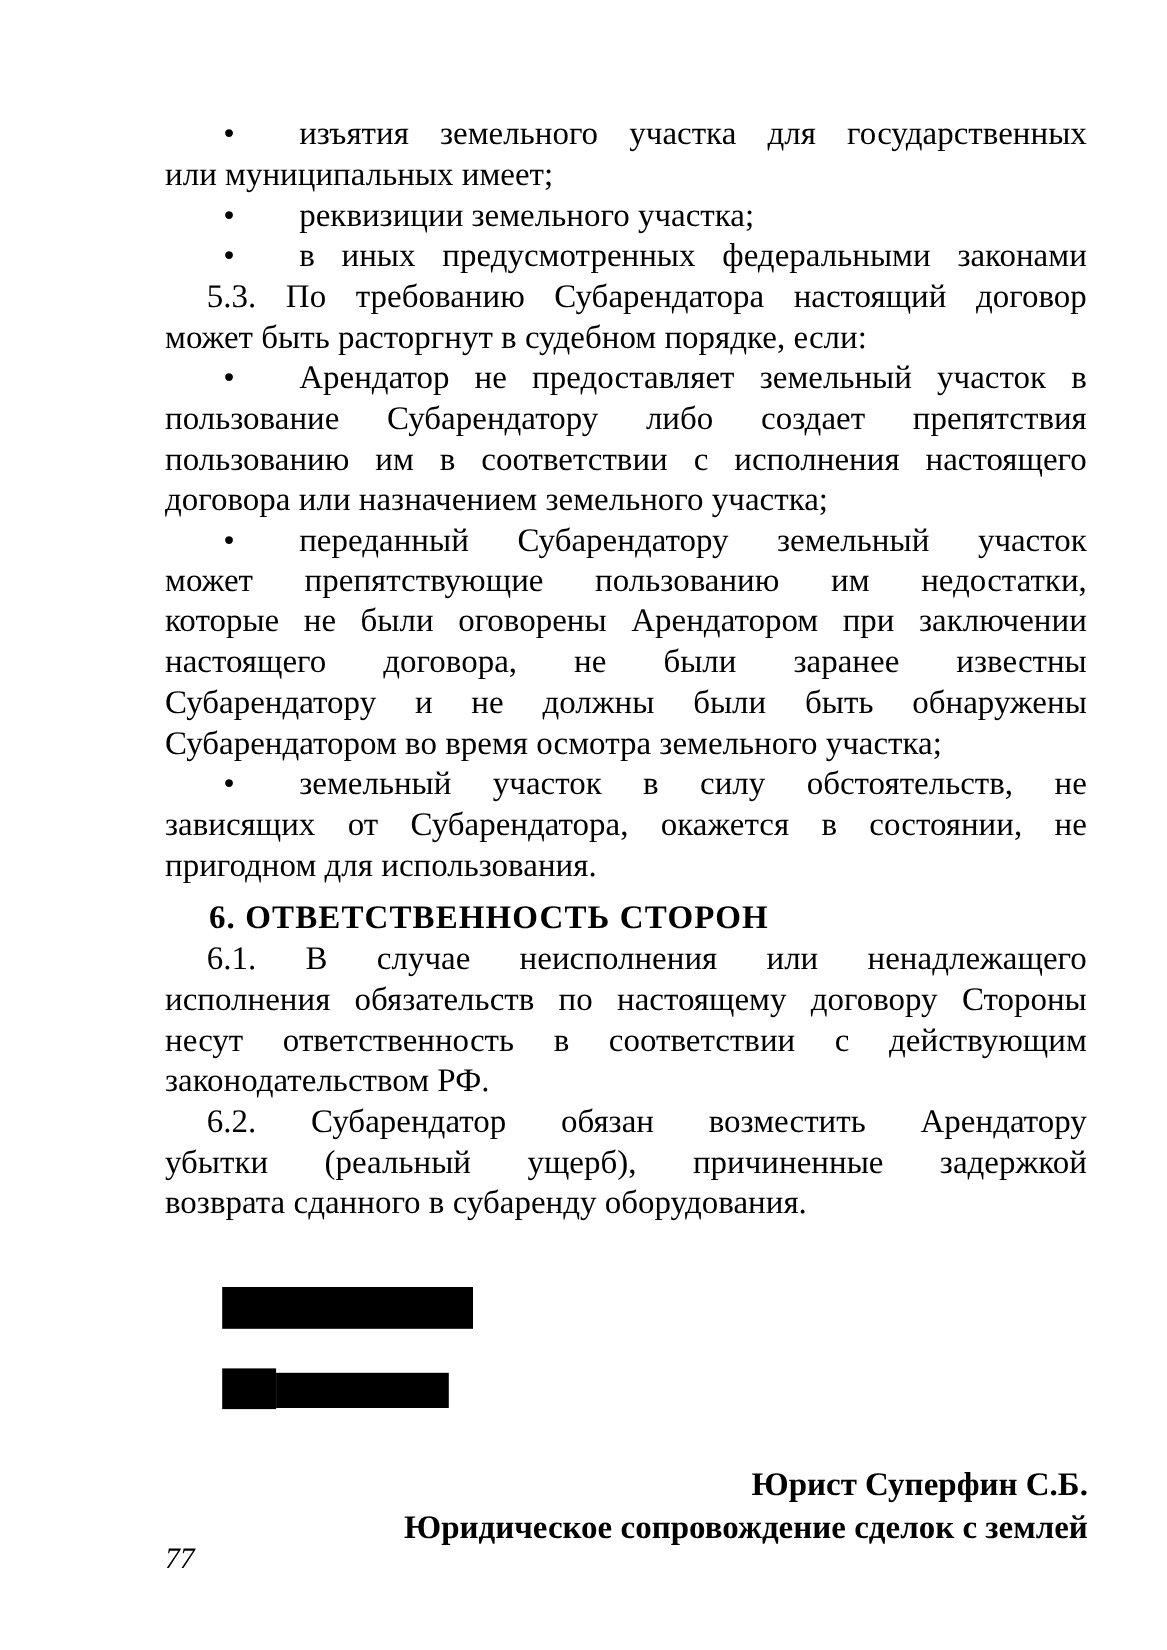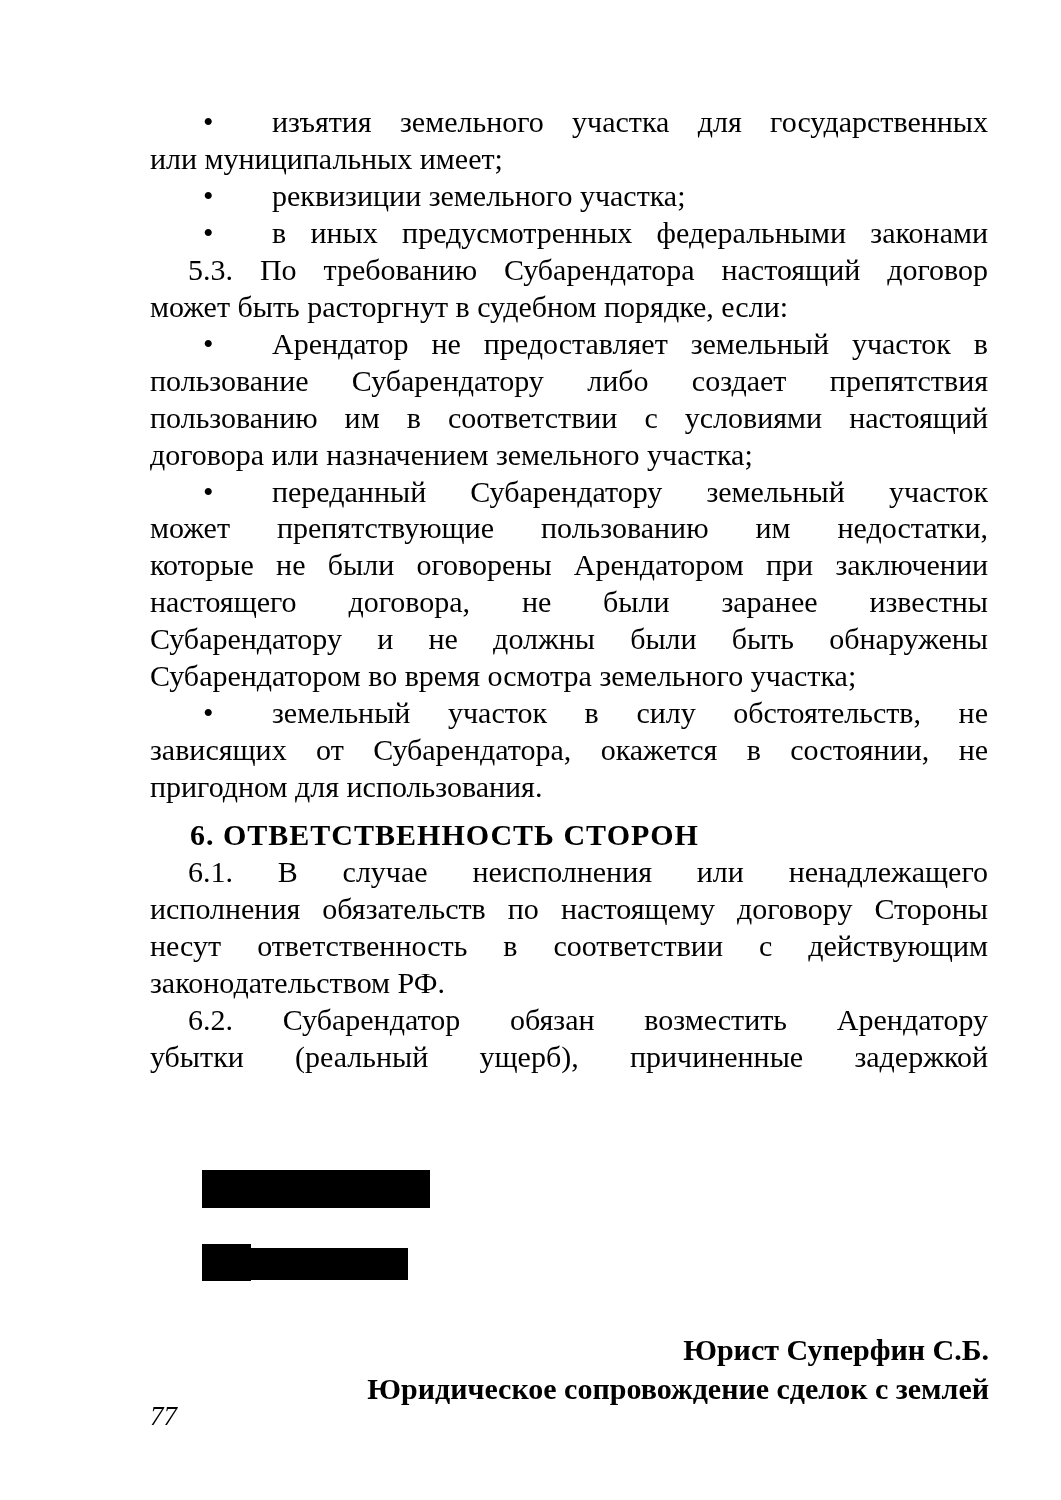--- a/index.html
+++ b/index.html
@@ -56,38 +56,39 @@
 
   <main class="doc-body">
       <div class="line bullet j"><span class="bul">•</span><span>изъятия земельного участка для государственных</span></div>
       <div class="line plain">или муниципальных имеет;</div>
       <div class="line bullet"><span class="bul">•</span><span>реквизиции земельного участка;</span></div>
       <div class="line bullet j"><span class="bul">•</span><span>в иных предусмотренных федеральными законами</span></div>
       <div class="line num j">5.3. По требованию Субарендатора настоящий договор</div>
       <div class="line plain">может быть расторгнут в судебном порядке, если:</div>
       <div class="line bullet j"><span class="bul">•</span><span>Арендатор не предоставляет земельный участок в</span></div>
       <div class="line plain j">пользование Субарендатору либо создает препятствия</div>
-      <div class="line plain j">пользованию им в соответствии с условиями настоящий</div>
+      <div class="line plain j">пользованию им в соответствии с исполнения настоящего</div>
       <div class="line plain">договора или назначением земельного участка;</div>
       <div class="line bullet j"><span class="bul">•</span><span>переданный Субарендатору земельный участок</span></div>
       <div class="line plain j">может препятствующие пользованию им недостатки,</div>
       <div class="line plain j">которые не были оговорены Арендатором при заключении</div>
       <div class="line plain j">настоящего договора, не были заранее известны</div>
       <div class="line plain j">Субарендатору и не должны были быть обнаружены</div>
       <div class="line plain">Субарендатором во время осмотра земельного участка;</div>
       <div class="line bullet j"><span class="bul">•</span><span>земельный участок в силу обстоятельств, не</span></div>
       <div class="line plain j">зависящих от Субарендатора, окажется в состоянии, не</div>
       <div class="line plain">пригодном для использования.</div>
       <div class="line heading">6. ОТВЕТСТВЕННОСТЬ СТОРОН</div>
       <div class="line num j">6.1. В случае неисполнения или ненадлежащего</div>
       <div class="line plain j">исполнения обязательств по настоящему договору Стороны</div>
       <div class="line plain j">несут ответственность в соответствии с действующим</div>
       <div class="line plain">законодательством РФ.</div>
       <div class="line num j">6.2. Субарендатор обязан возместить Арендатору</div>
       <div class="line plain j">убытки (реальный ущерб), причиненные задержкой</div>
+      <div class="line plain">возврата сданного в субаренду оборудования.</div>
     </main>
 
   <div class="redaction r1"></div>
   <div class="redaction r2a"></div>
   <div class="redaction r2b"></div>
 
   <footer class="doc-footer">
     <div>Юрист Суперфин С.Б.</div>
     <div>Юридическое сопровождение сделок с землей</div>
   </footer>

